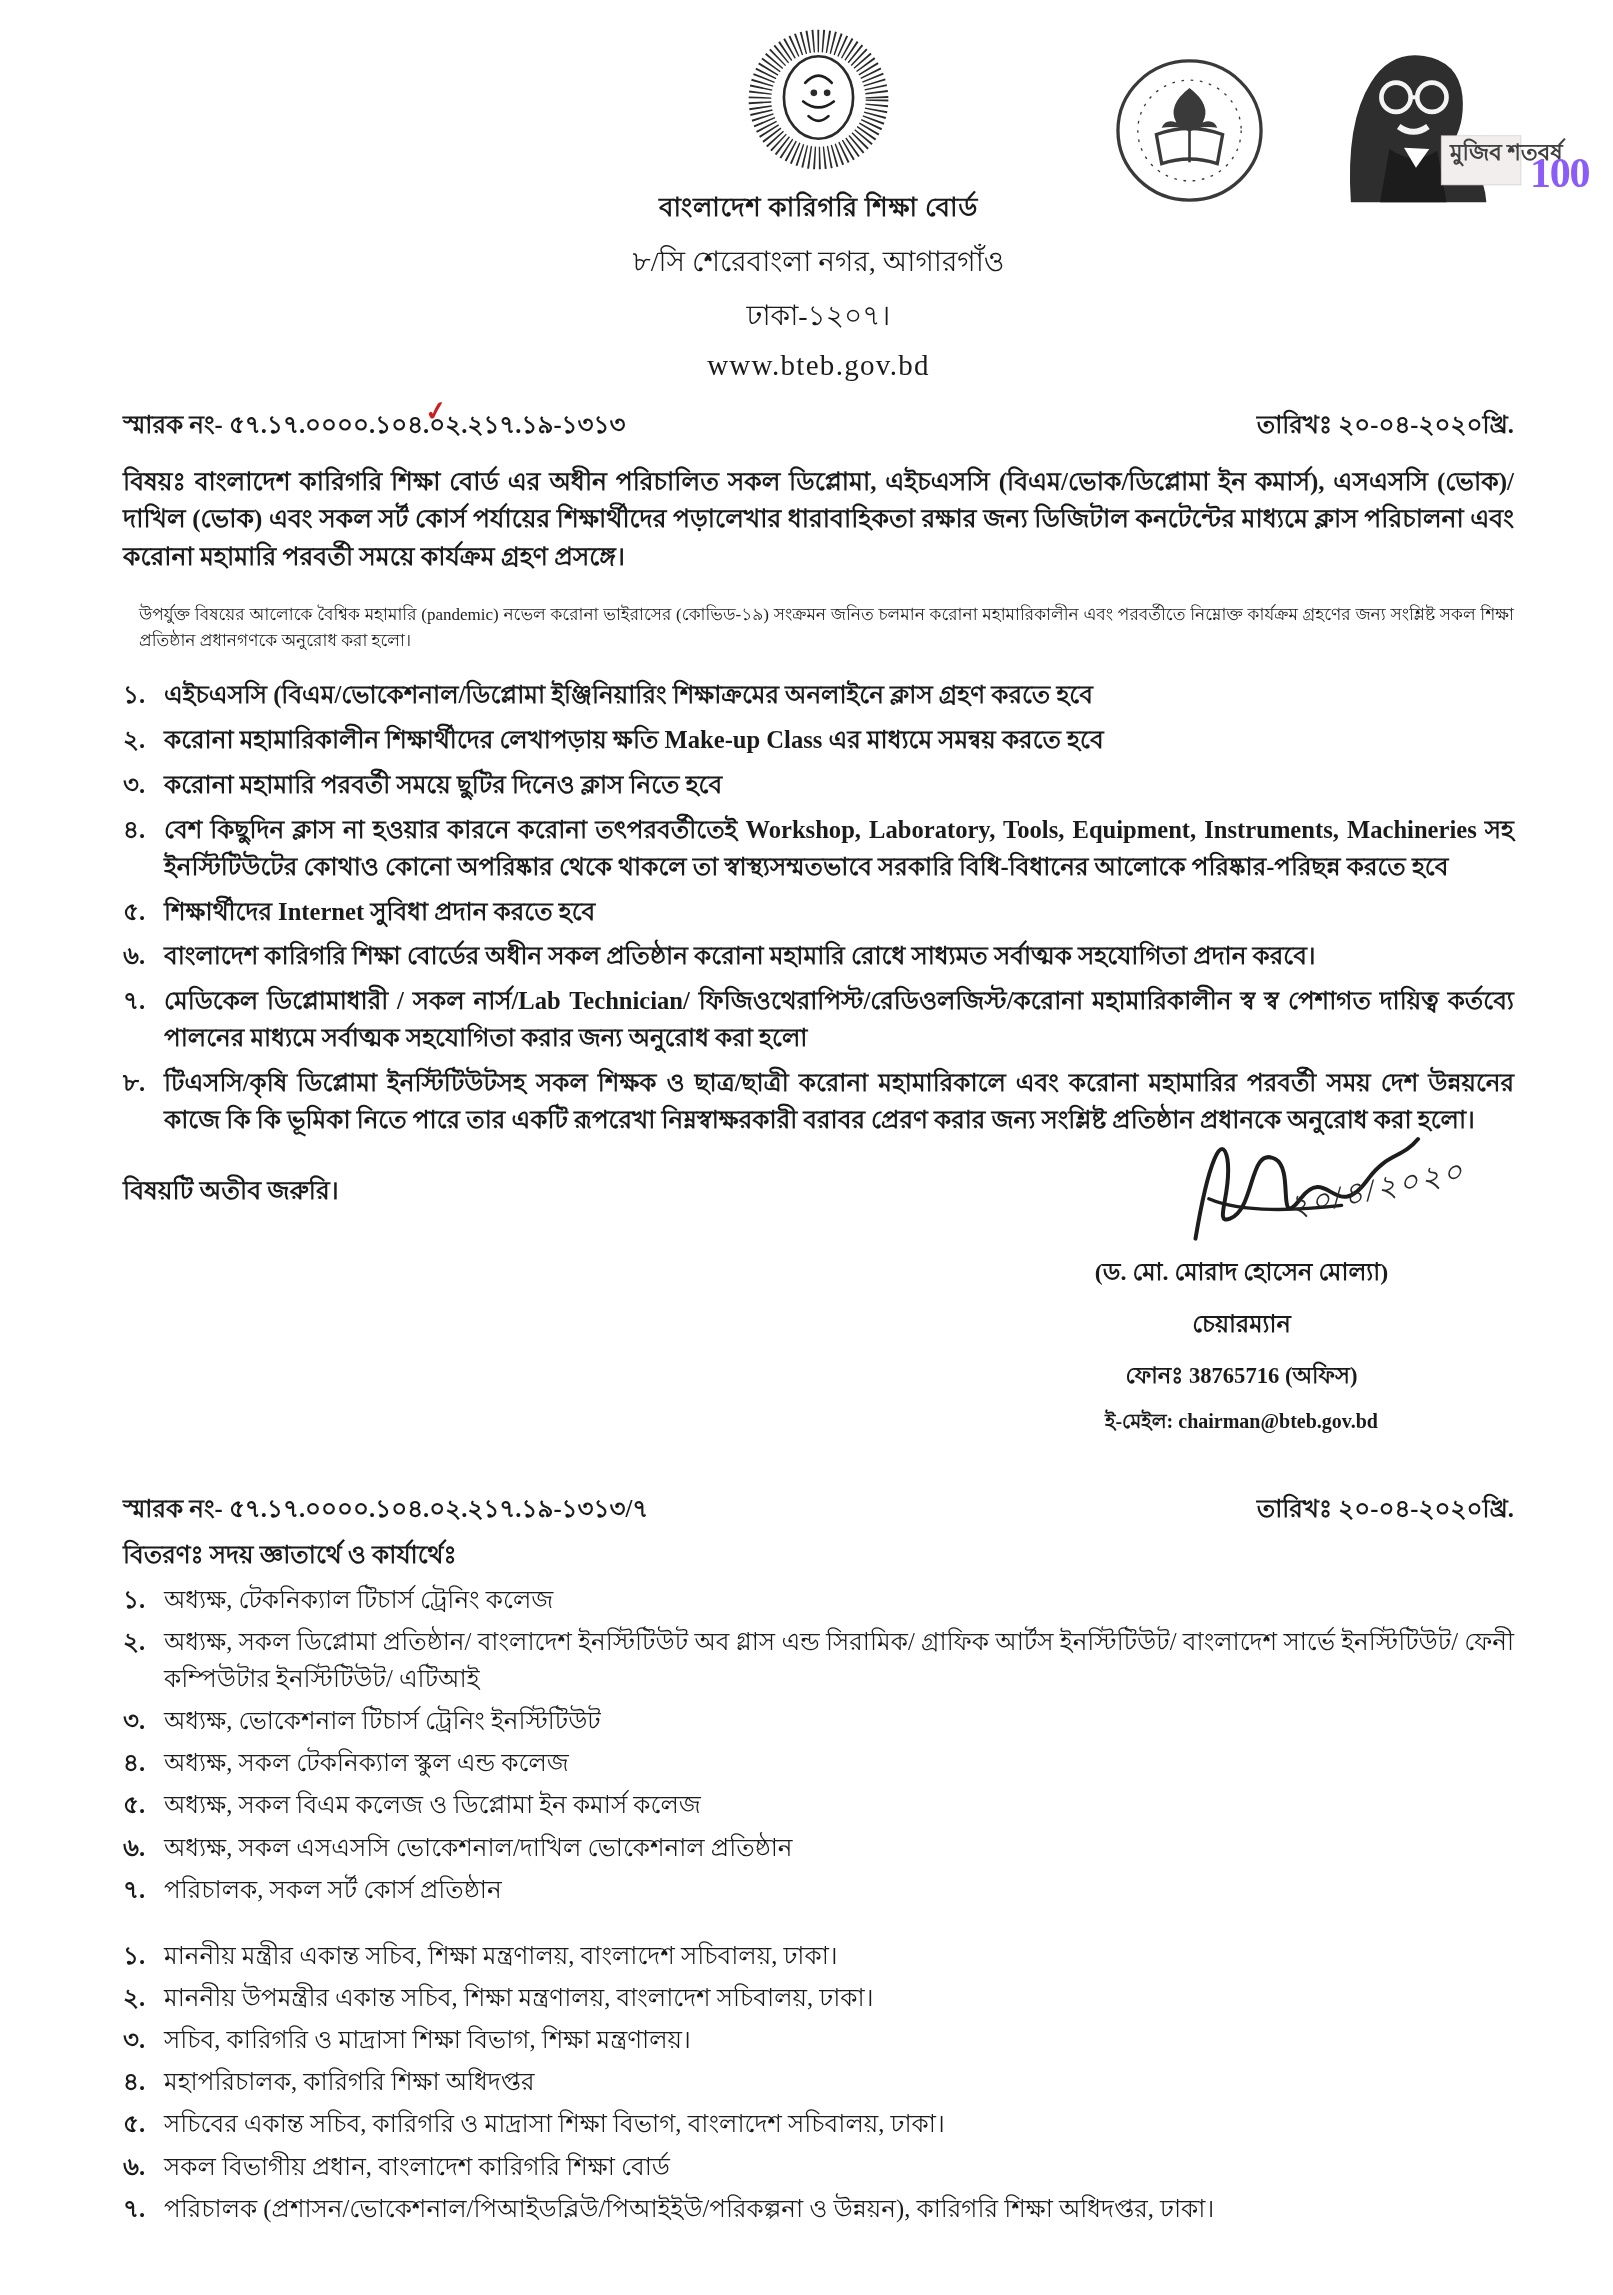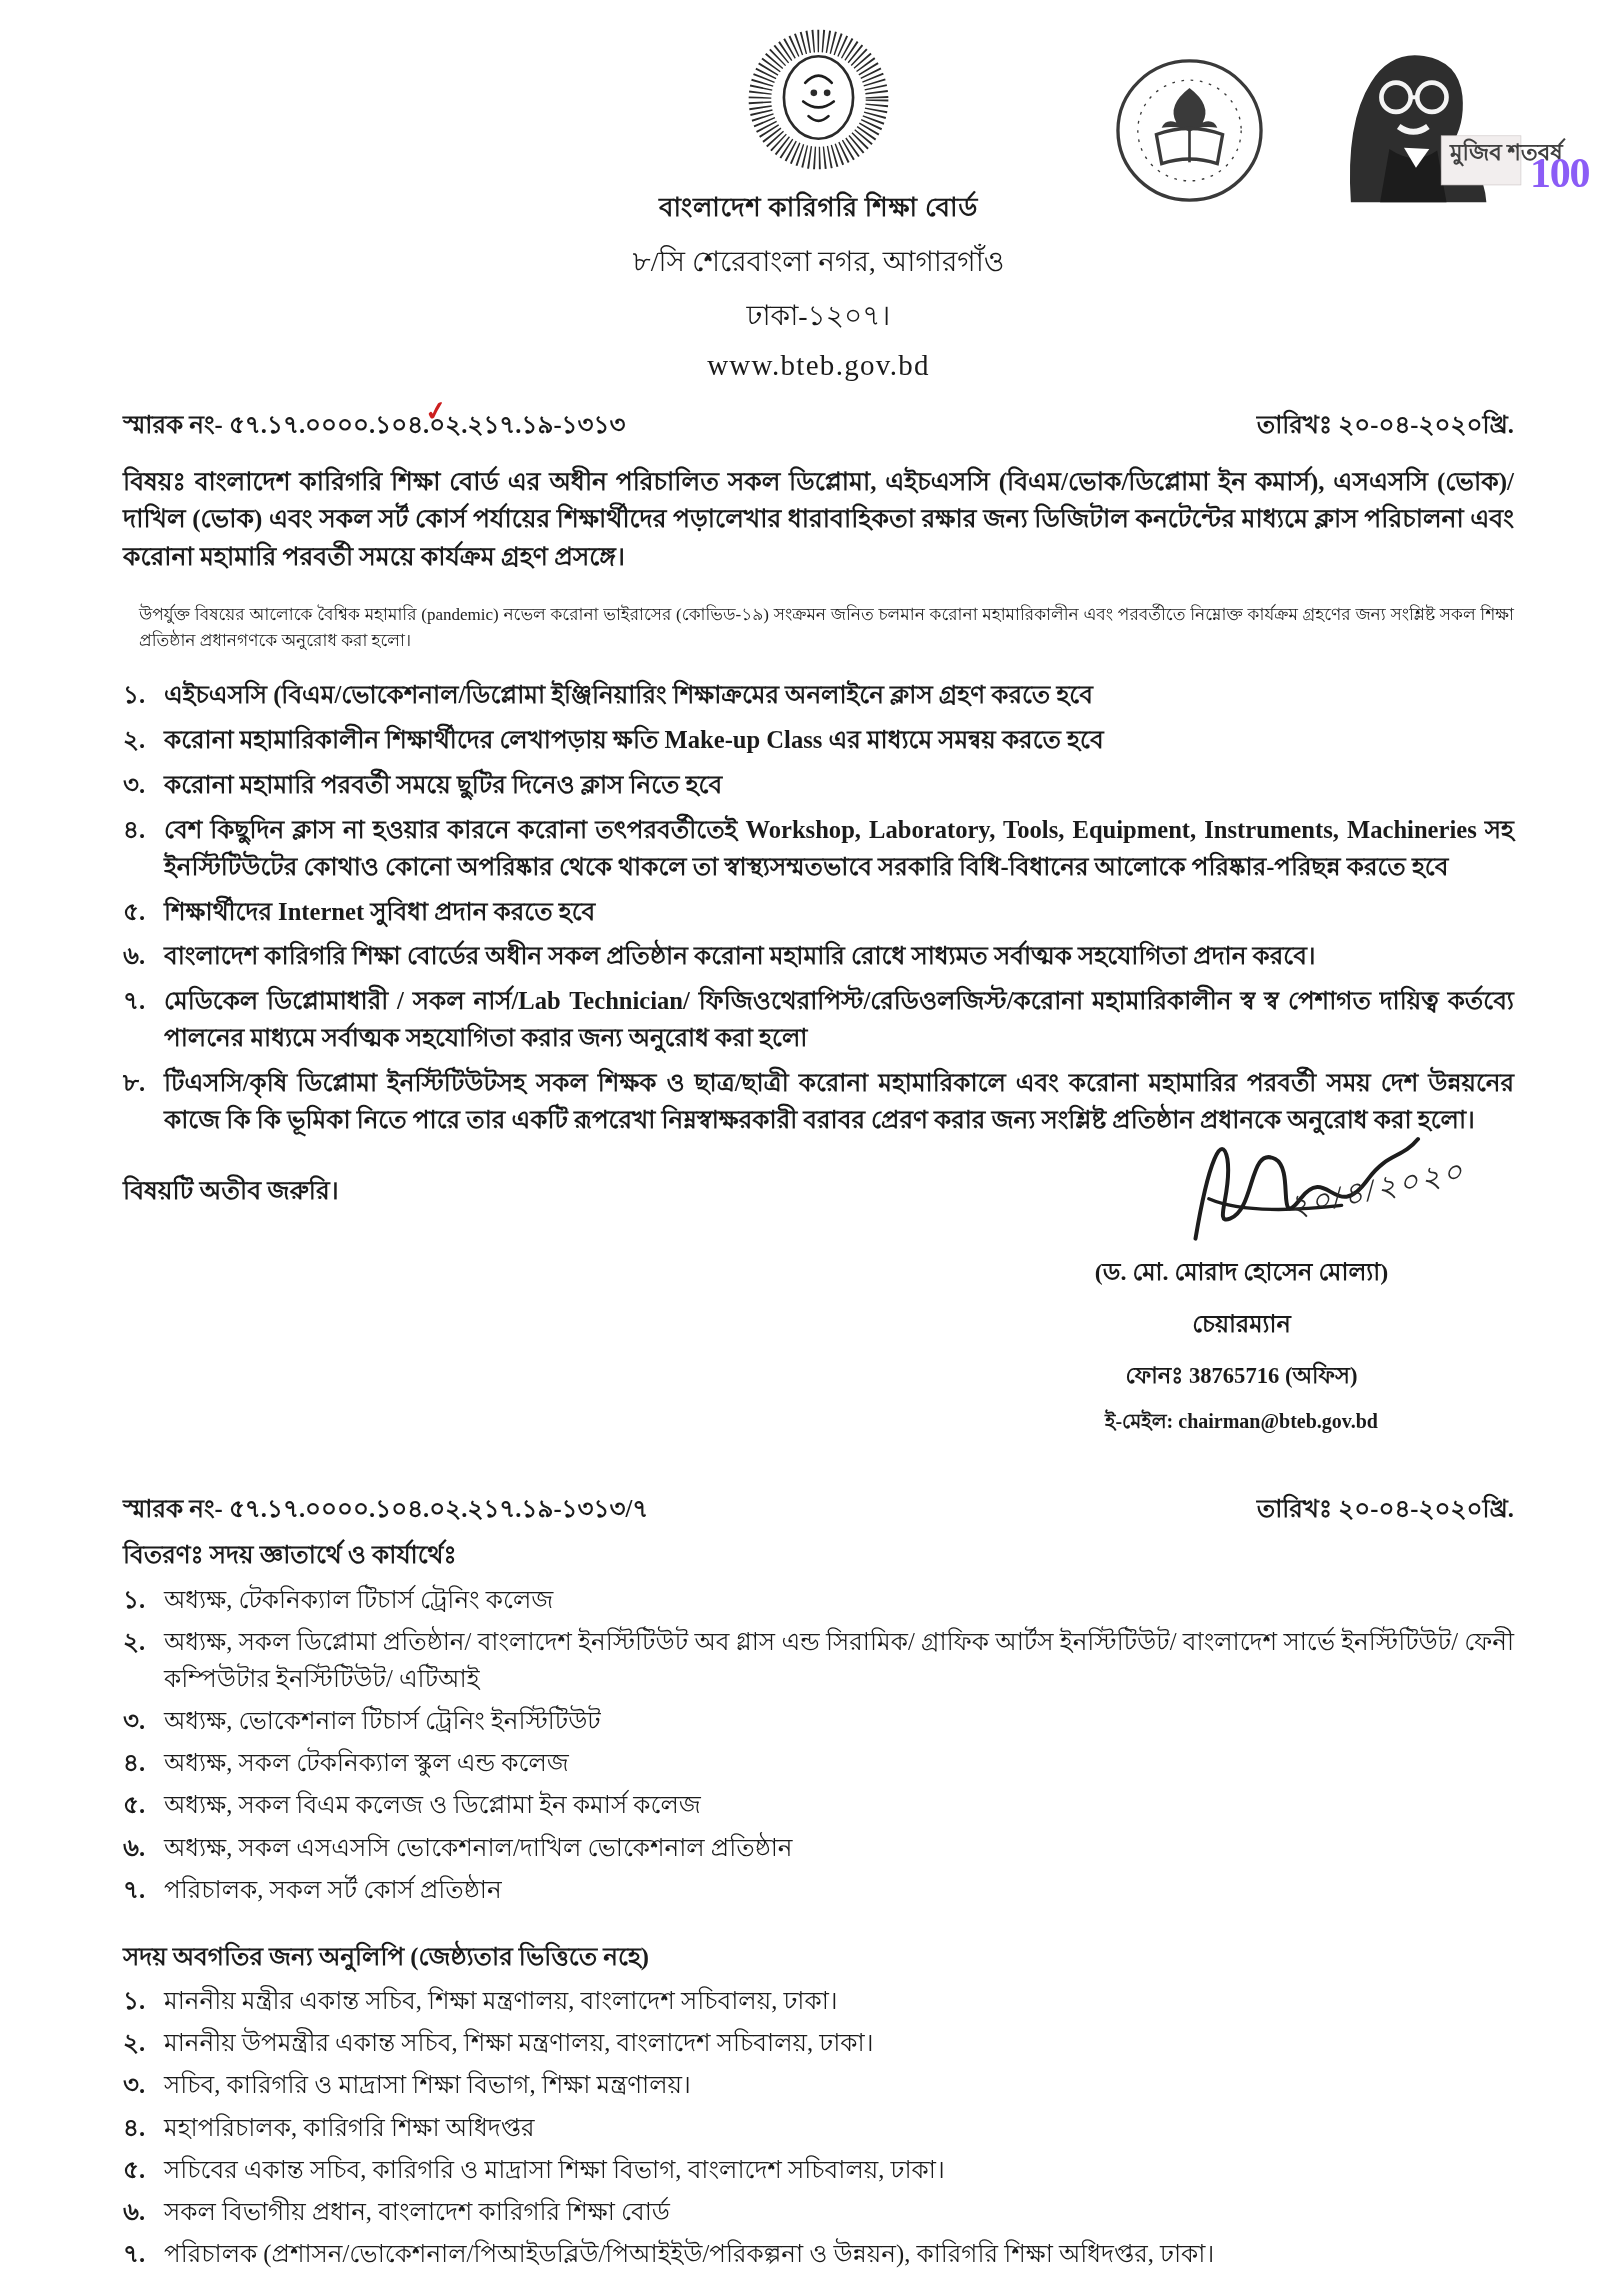--- a/index.html
+++ b/index.html
@@ -205,21 +205,20 @@
       <span class="num">৬.</span>
       <span class="txt">অধ্যক্ষ, সকল এসএসসি ভোকেশনাল/দাখিল ভোকেশনাল প্রতিষ্ঠান</span>
     </div>
     <div class="li">
       <span class="num">৭.</span>
       <span class="txt">পরিচালক, সকল সর্ট কোর্স প্রতিষ্ঠান</span>
     </div>
   </div>
 
   <div class="cc-section">
-    <div class="cc-heading">সদয় অবগতির জন্য অনুলিপি (জেষ্ঠ্যতার ভিত্তিতে নহে)</div>
     <div class="plain-list">
       <div class="li">
         <span class="num">১.</span>
         <span class="txt">মাননীয় মন্ত্রীর একান্ত সচিব, শিক্ষা মন্ত্রণালয়, বাংলাদেশ সচিবালয়, ঢাকা।</span>
       </div>
       <div class="li">
         <span class="num">২.</span>
         <span class="txt">মাননীয় উপমন্ত্রীর একান্ত সচিব, শিক্ষা মন্ত্রণালয়, বাংলাদেশ সচিবালয়, ঢাকা।</span>
       </div>
       <div class="li">

